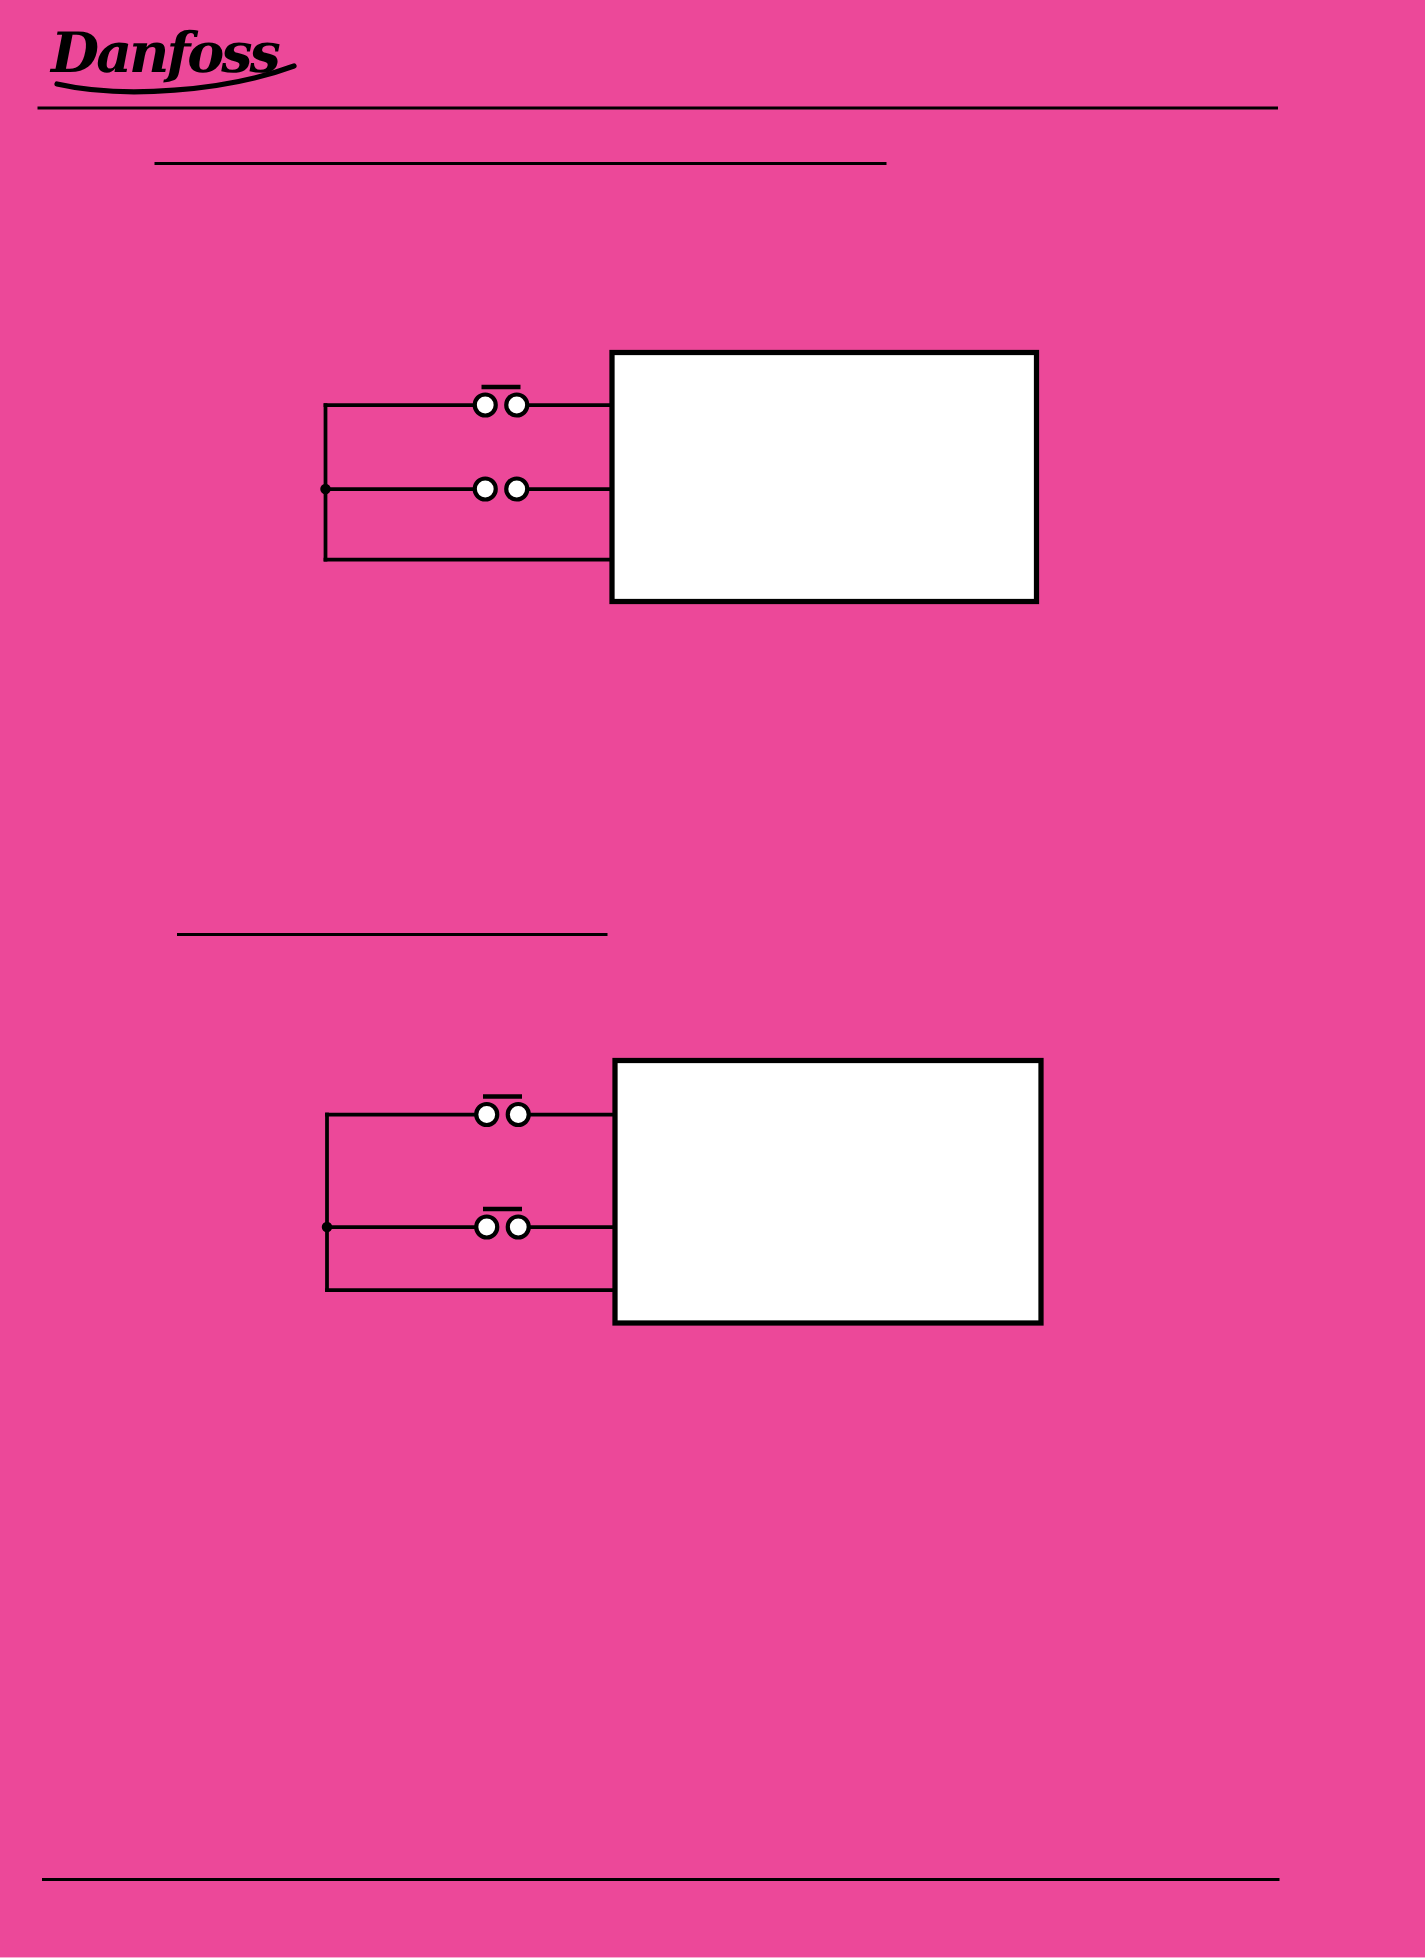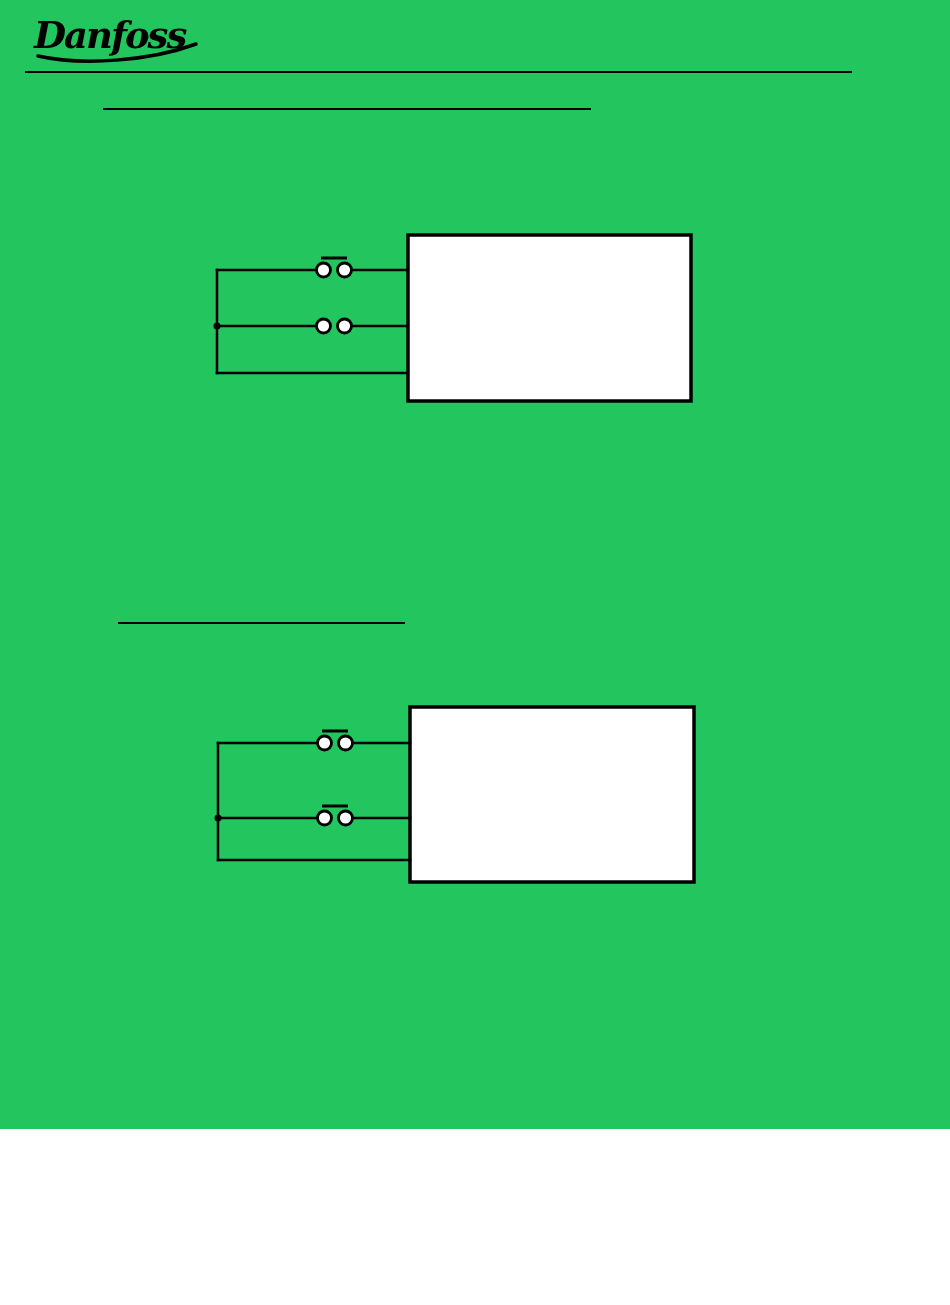--- a/index.html
+++ b/index.html
@@ -4,22 +4,22 @@
 <style>
   html, body {
     margin: 0;
     padding: 0;
     background: #ffffff;
     font-family: "DejaVu Serif", serif;
   }
   .page {
     position: relative;
     width: 950px;
-    height: 1129px;
-    background: #22c55e;
+    height: 1305px;
+    background: #ec4899;
     overflow: hidden;
   }
   .logo-svg {
     position: absolute;
     left: 30px;
     top: 8px;
     width: 170px;
     height: 60px;
   }
   .logo-text {

